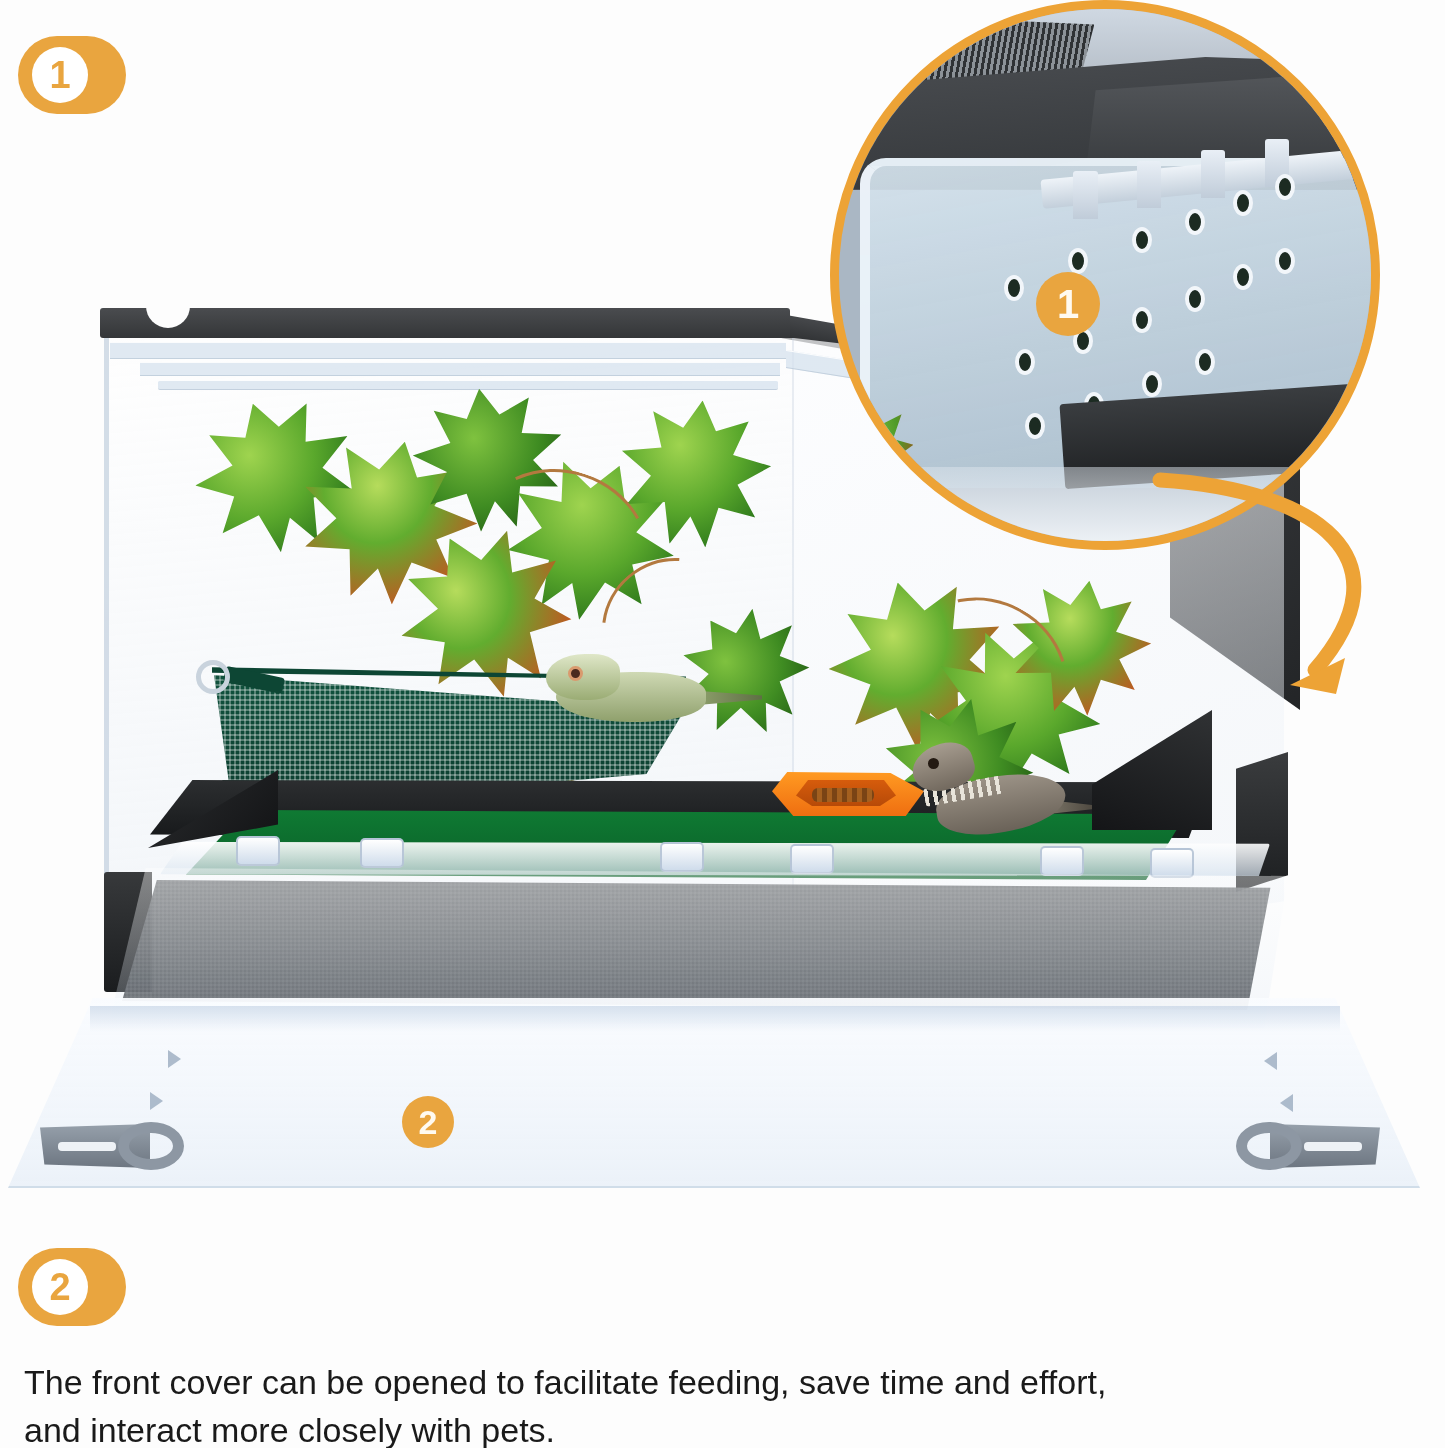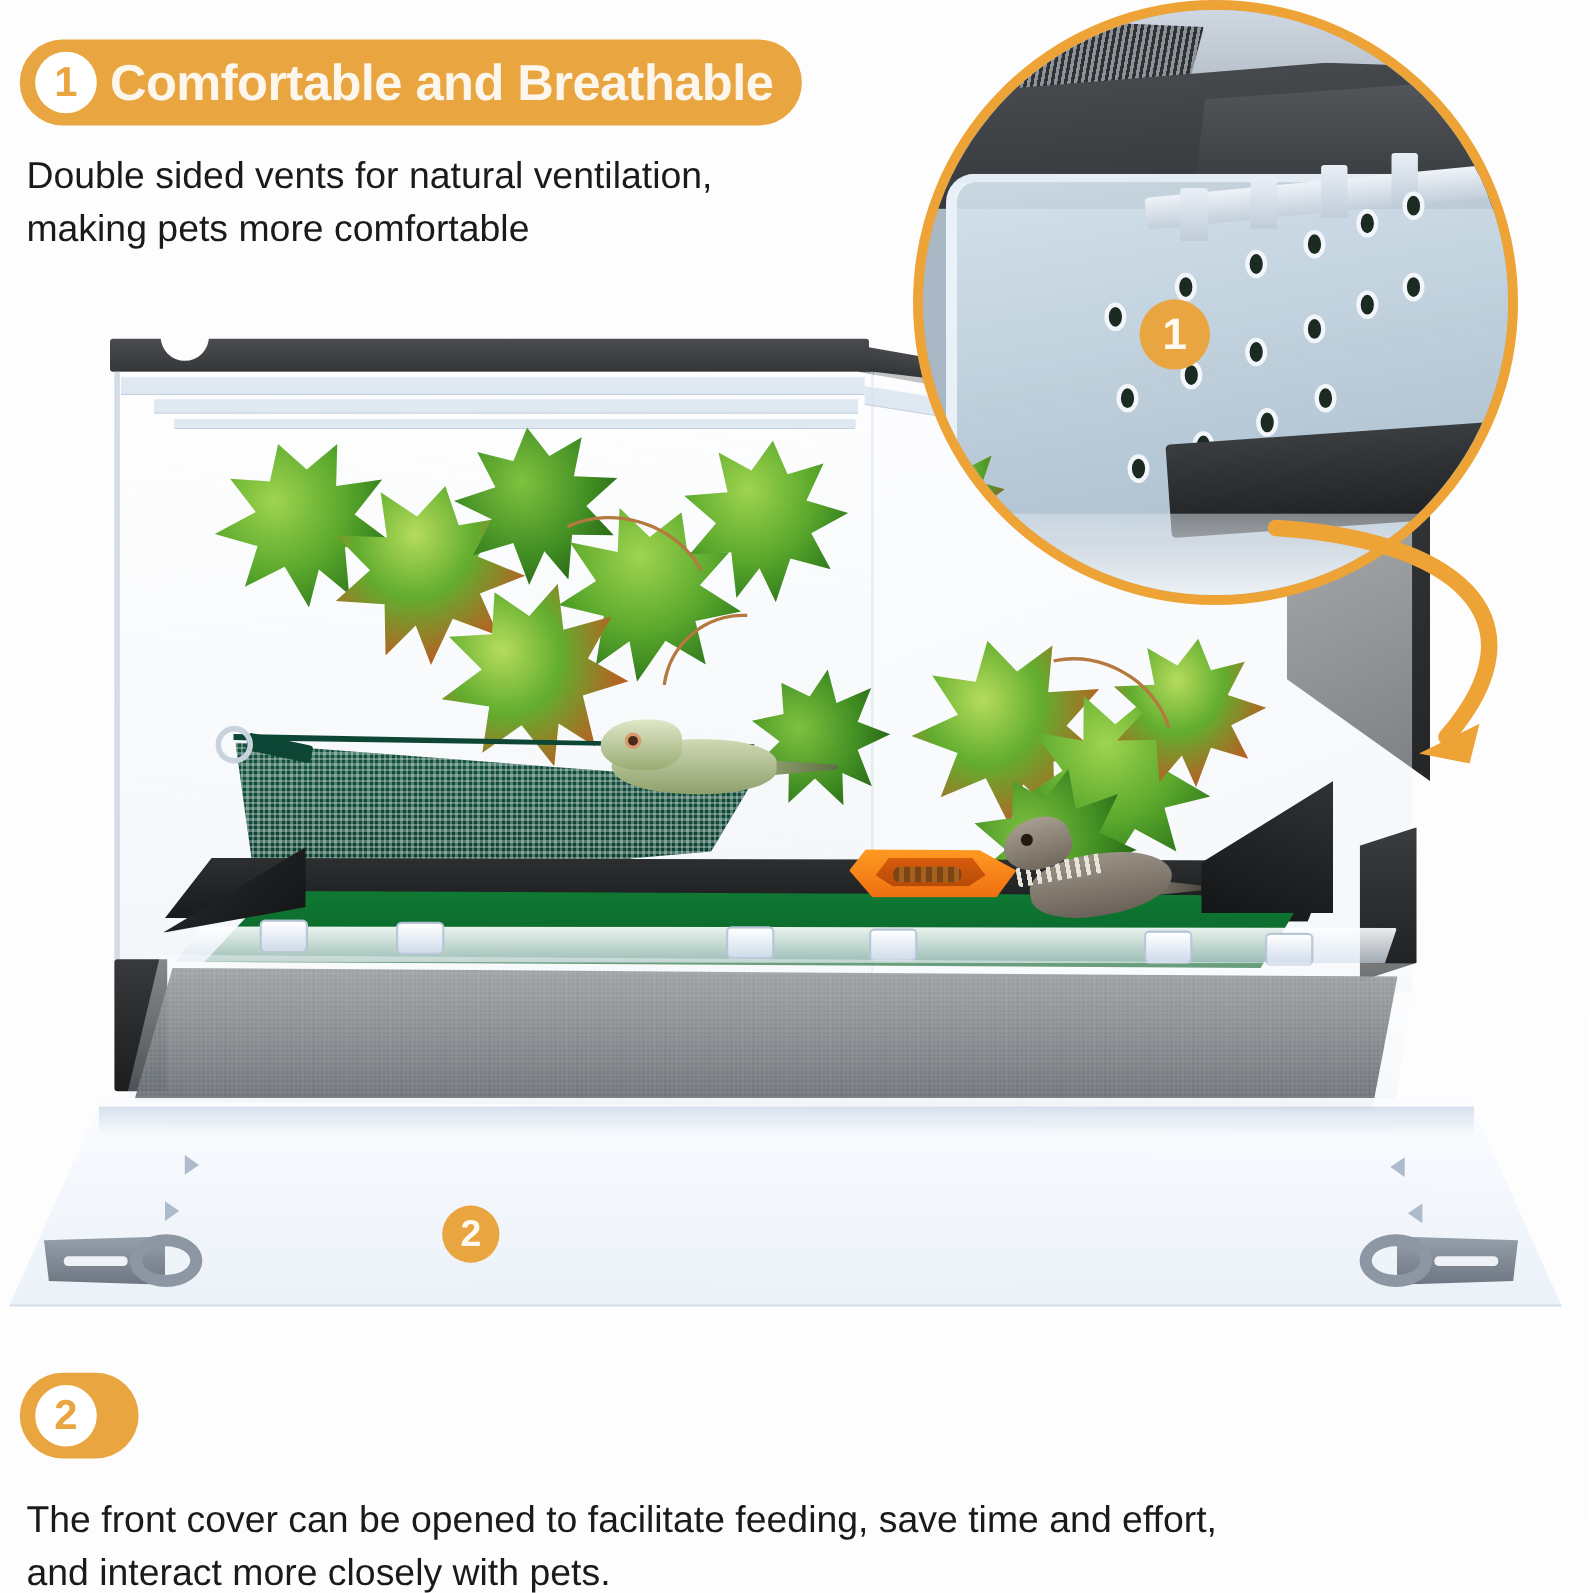--- a/index.html
+++ b/index.html
@@ -383,24 +383,21 @@
   
   #arrow-svg { position:absolute; left:1140px; top:470px; width:300px; height:260px; }
 </style>
 </head>
 <body>
 
 <div id="stage">
 
   <div class="banner" id="banner-1">
     <span class="banner-num">1</span>
-    <span class="banner-title">Comfortable and Breathable</span>
   </div>
-  <div class="body-text" id="desc-1">Double sided vents for natural ventilation,
-making pets more comfortable</div>
 
   <div id="photo">
 
     <div id="lid-slant"></div>
     <div id="lid-slant2"></div>
     <div id="lid-rail"></div>
     <div id="lid-notch"></div>
 
     <div id="box-right" class="clear"></div>
     <div id="box-front" class="clear"></div>

